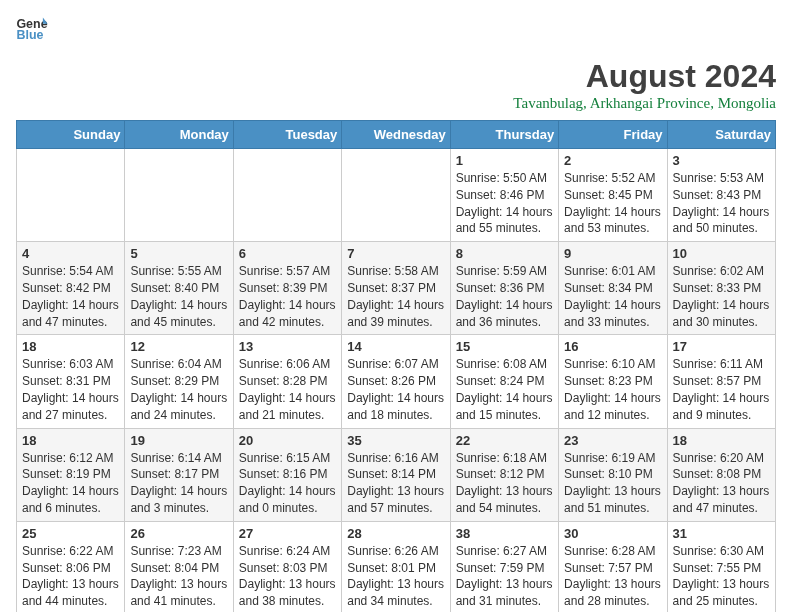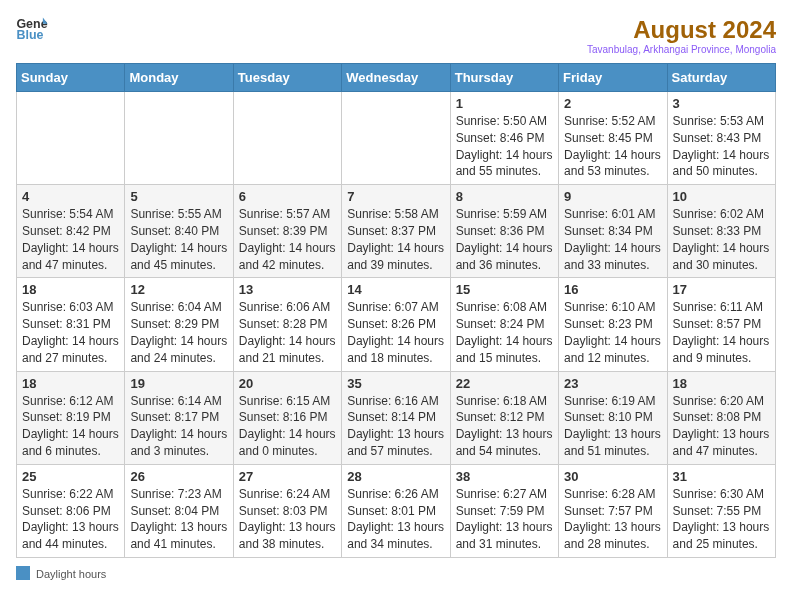--- a/index.html
+++ b/index.html
@@ -22,40 +22,42 @@
       gap: 4px;
     }
     .logo-icon {
       width: 32px;
       height: 28px;
     }
     .title-area {
       text-align: right;
     }
     .month-year {
-      font-size: 24px;
+      font-size: 32px;
       font-weight: bold;
-      color: #a16207;
+      color: #404040;
+      margin-top: 42px;
     }
     .location {
-      font-size: 10px;
-      color: #8b5cf6;
+      font-size: 15px;
+      color: #15803d;
+      font-family: Liberation Serif, serif;
     }
     table {
       width: 100%;
       border-collapse: collapse;
       table-layout: fixed;
     }
     thead th {
       background-color: #4a90c4;
       color: #fff;
       font-size: 13px;
       font-weight: bold;
       padding: 6px 4px;
-      text-align: left;
+      text-align: right;
       border: 1px solid #3a7aaa;
     }
     tbody td {
       border: 1px solid #ccc;
       vertical-align: top;
       padding: 4px 5px;
       font-size: 10.5px;
       color: #222;
       height: 80px;
       background: #fff;

